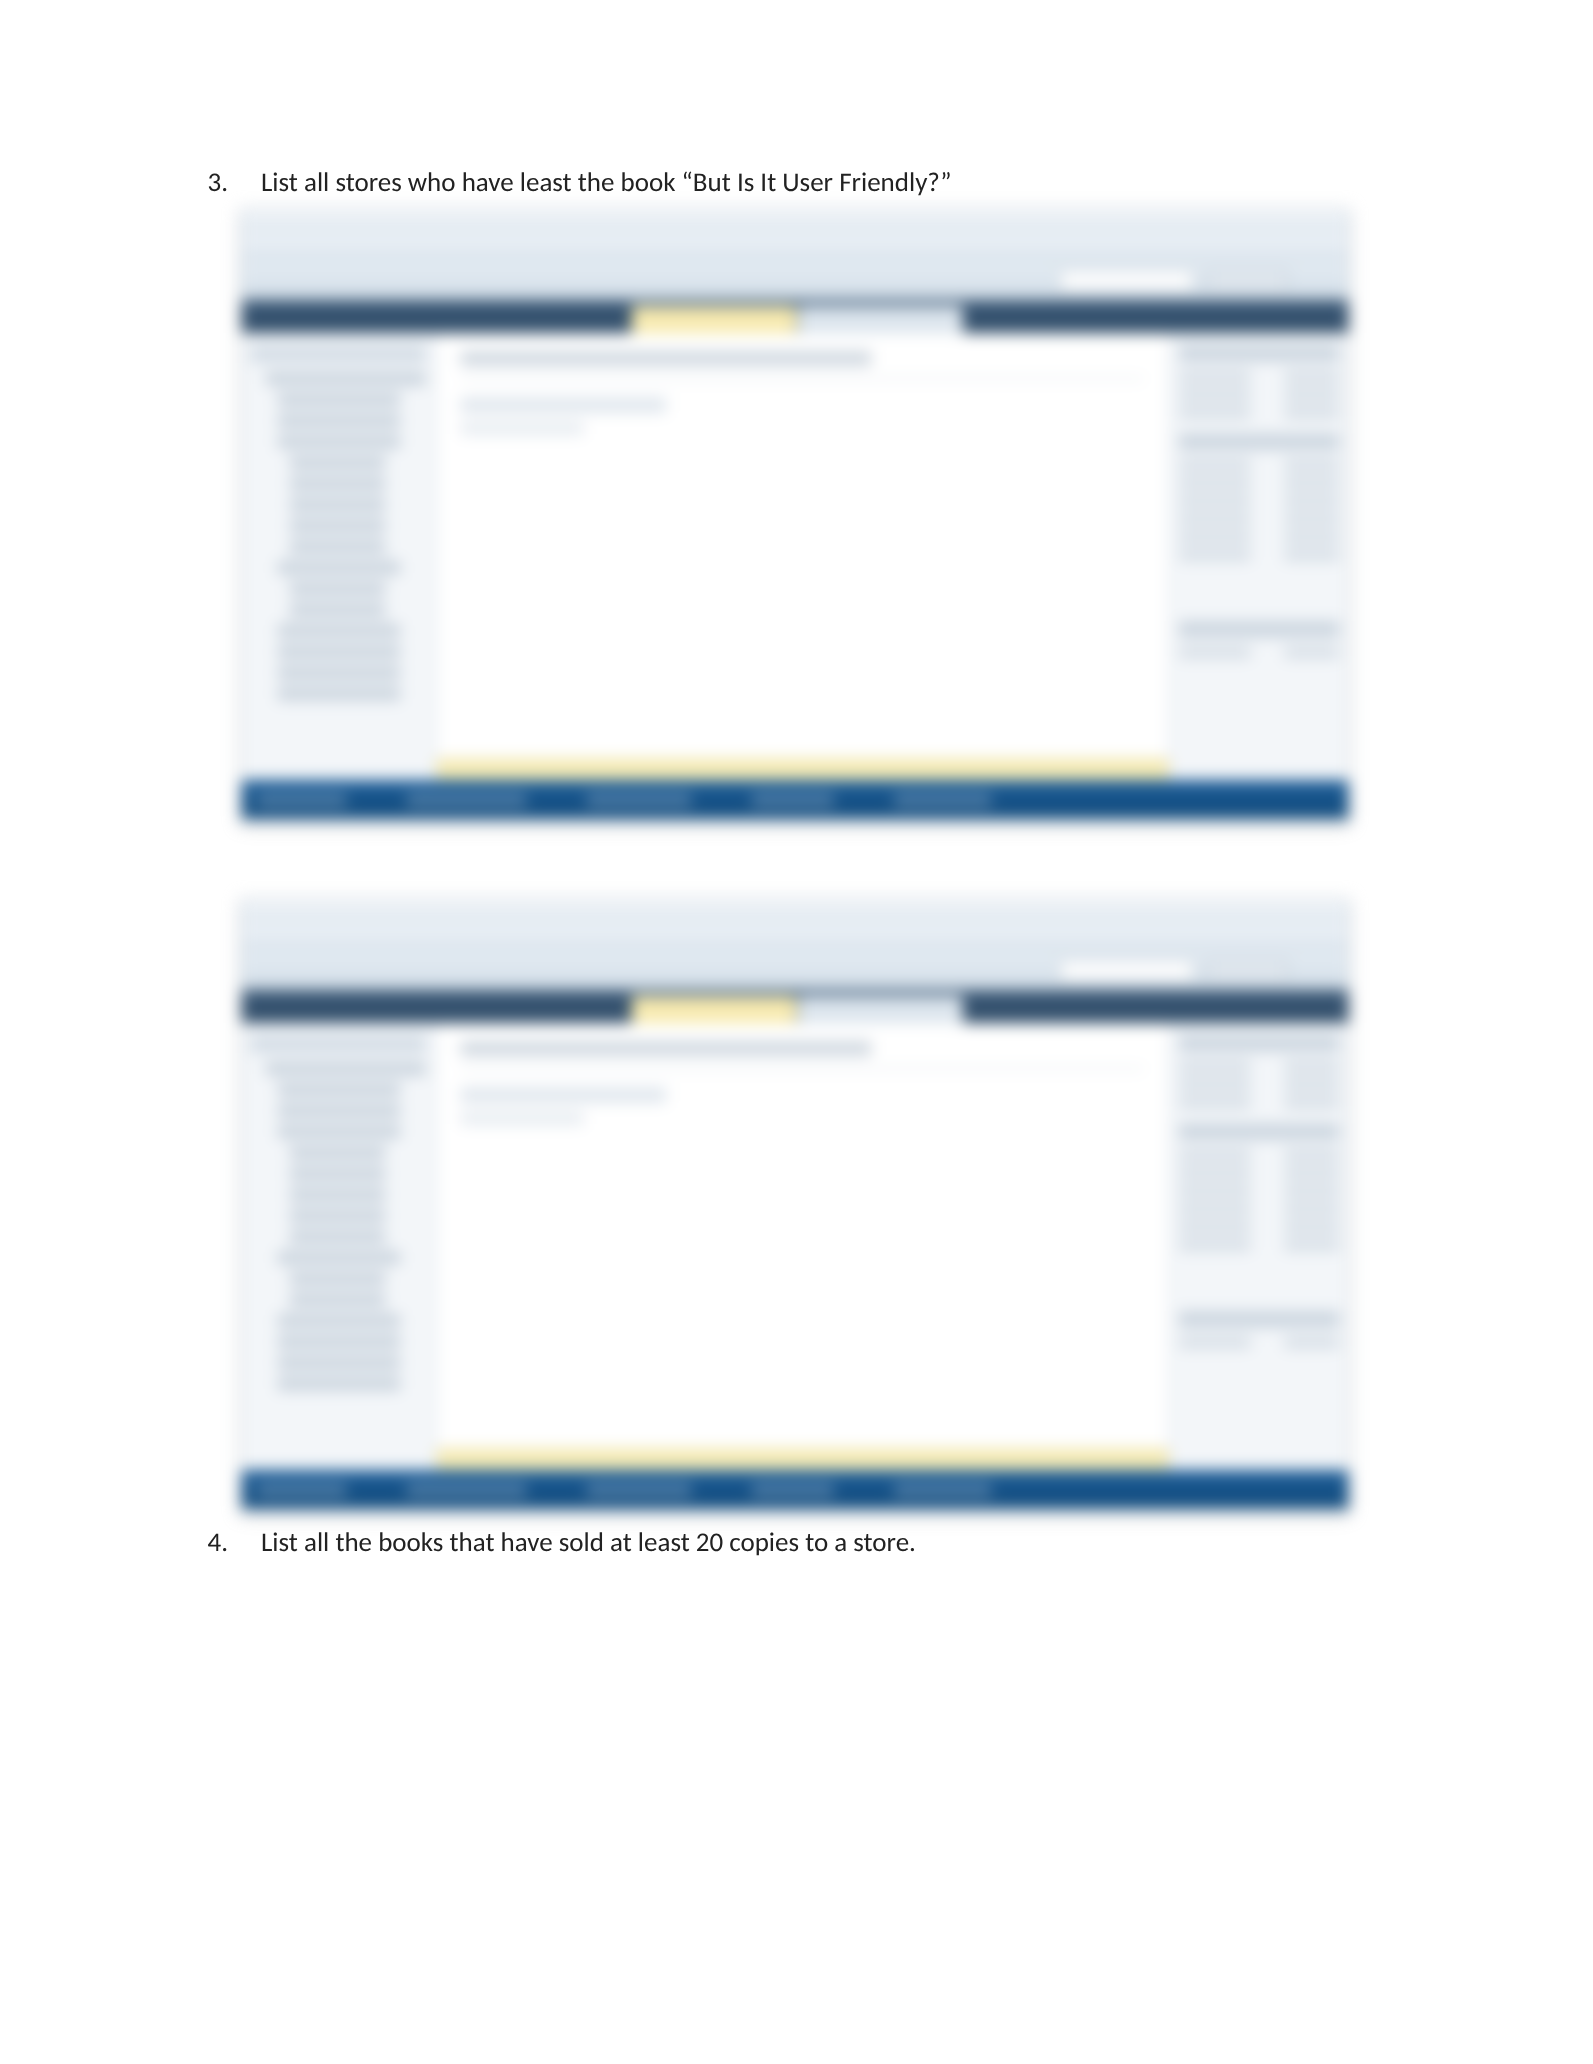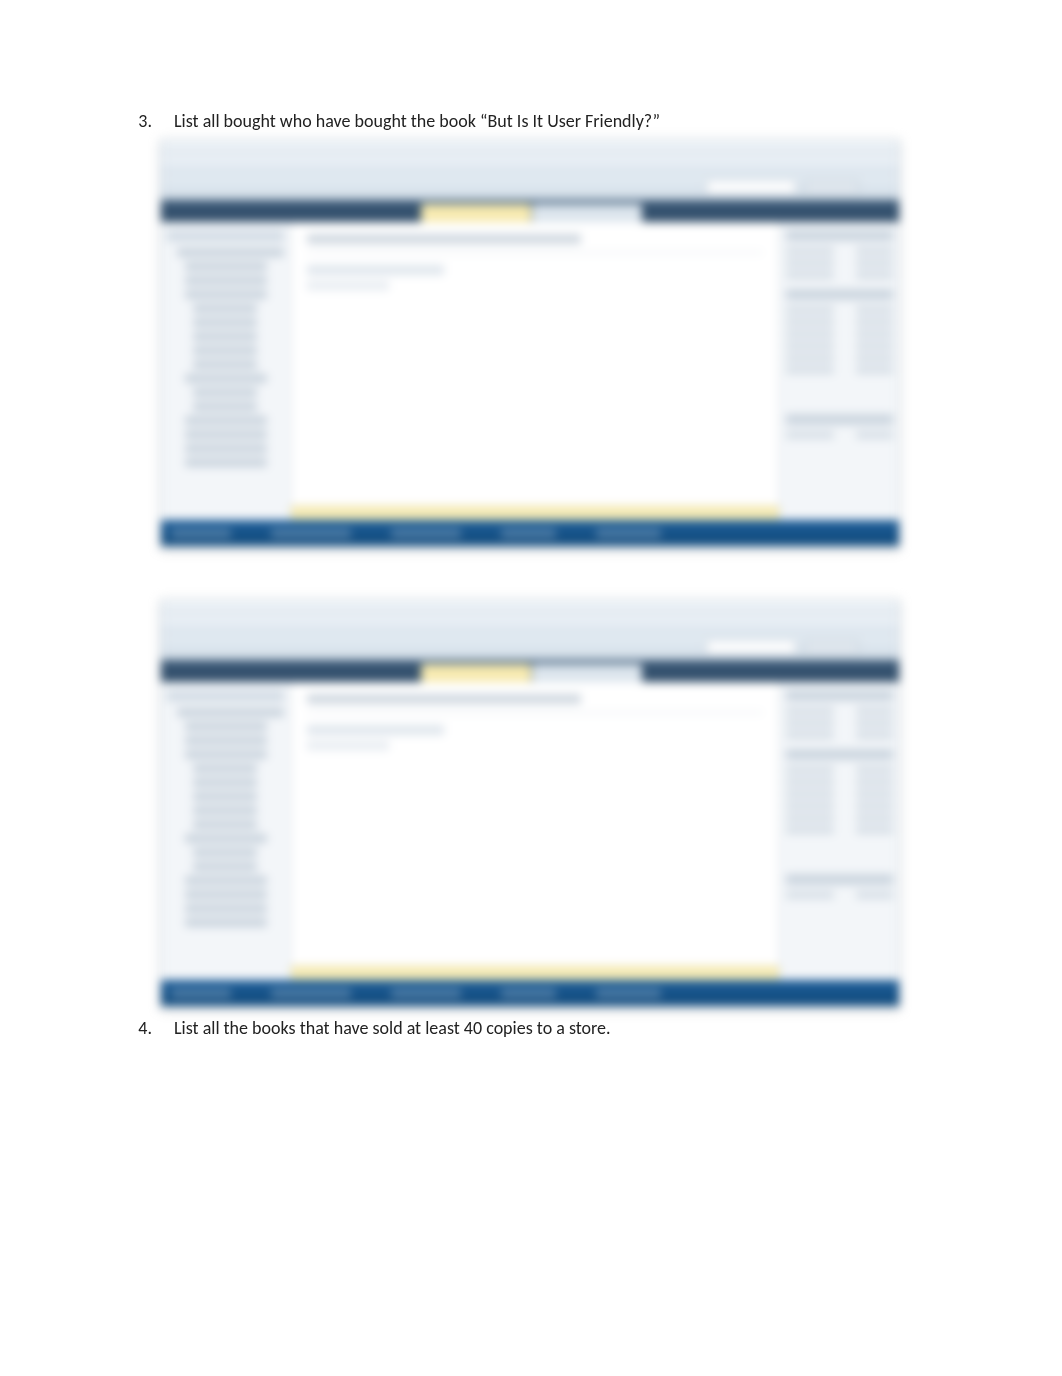--- a/index.html
+++ b/index.html
@@ -162,21 +162,21 @@
     .statusbar .c1{width:60px} .statusbar .c2{width:80px} .statusbar .c3{width:70px}
     .statusbar .c4{width:55px} .statusbar .c5{width:65px}
   </style>
 </head>
 <body>
 
 <div class="page-content">
 
   <div class="question-row">
     <span class="question-number">3.</span>
-    <span class="question-text">List all bought who have bought the book “But Is It User Friendly?”</span>
+    <span class="question-text">List all stores who have least the book “But Is It User Friendly?”</span>
   </div>
 
   <div class="screenshot-wrap">
     <div class="app-window">
       <div class="win-titlebar"></div>
       <div class="win-menubar"></div>
       <div class="win-toolbar">
         <div class="field"></div>
         <div class="btn"></div>
       </div>
@@ -357,16 +357,16 @@
           <div class="cell c2"></div>
           <div class="cell c3"></div>
         <div class="cell c4"></div>
           <div class="cell c5"></div>
       </div>
     </div>
   </div>
 
   <div class="question-row" style="margin-top:-42px">
     <span class="question-number">4.</span>
-    <span class="question-text">List all the books that have sold at least 40 copies to a store.</span>
+    <span class="question-text">List all the books that have sold at least 20 copies to a store.</span>
   </div>
 
 </div>
 
 </body></html>

